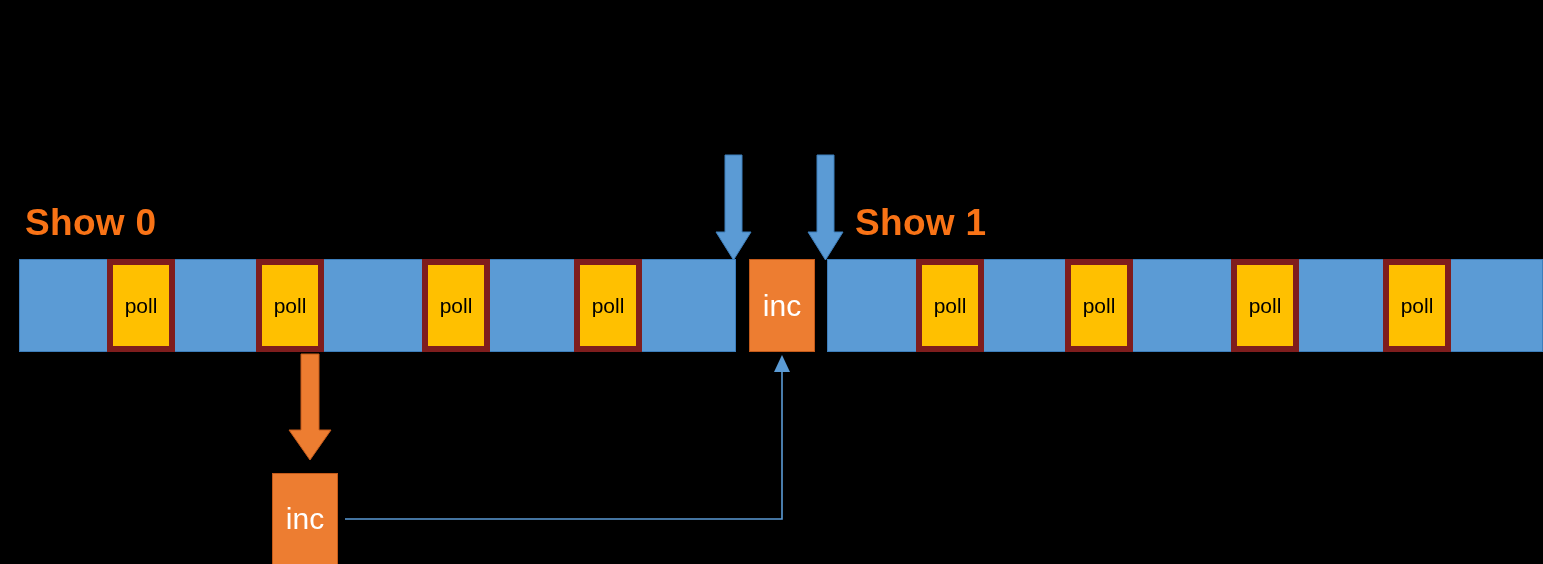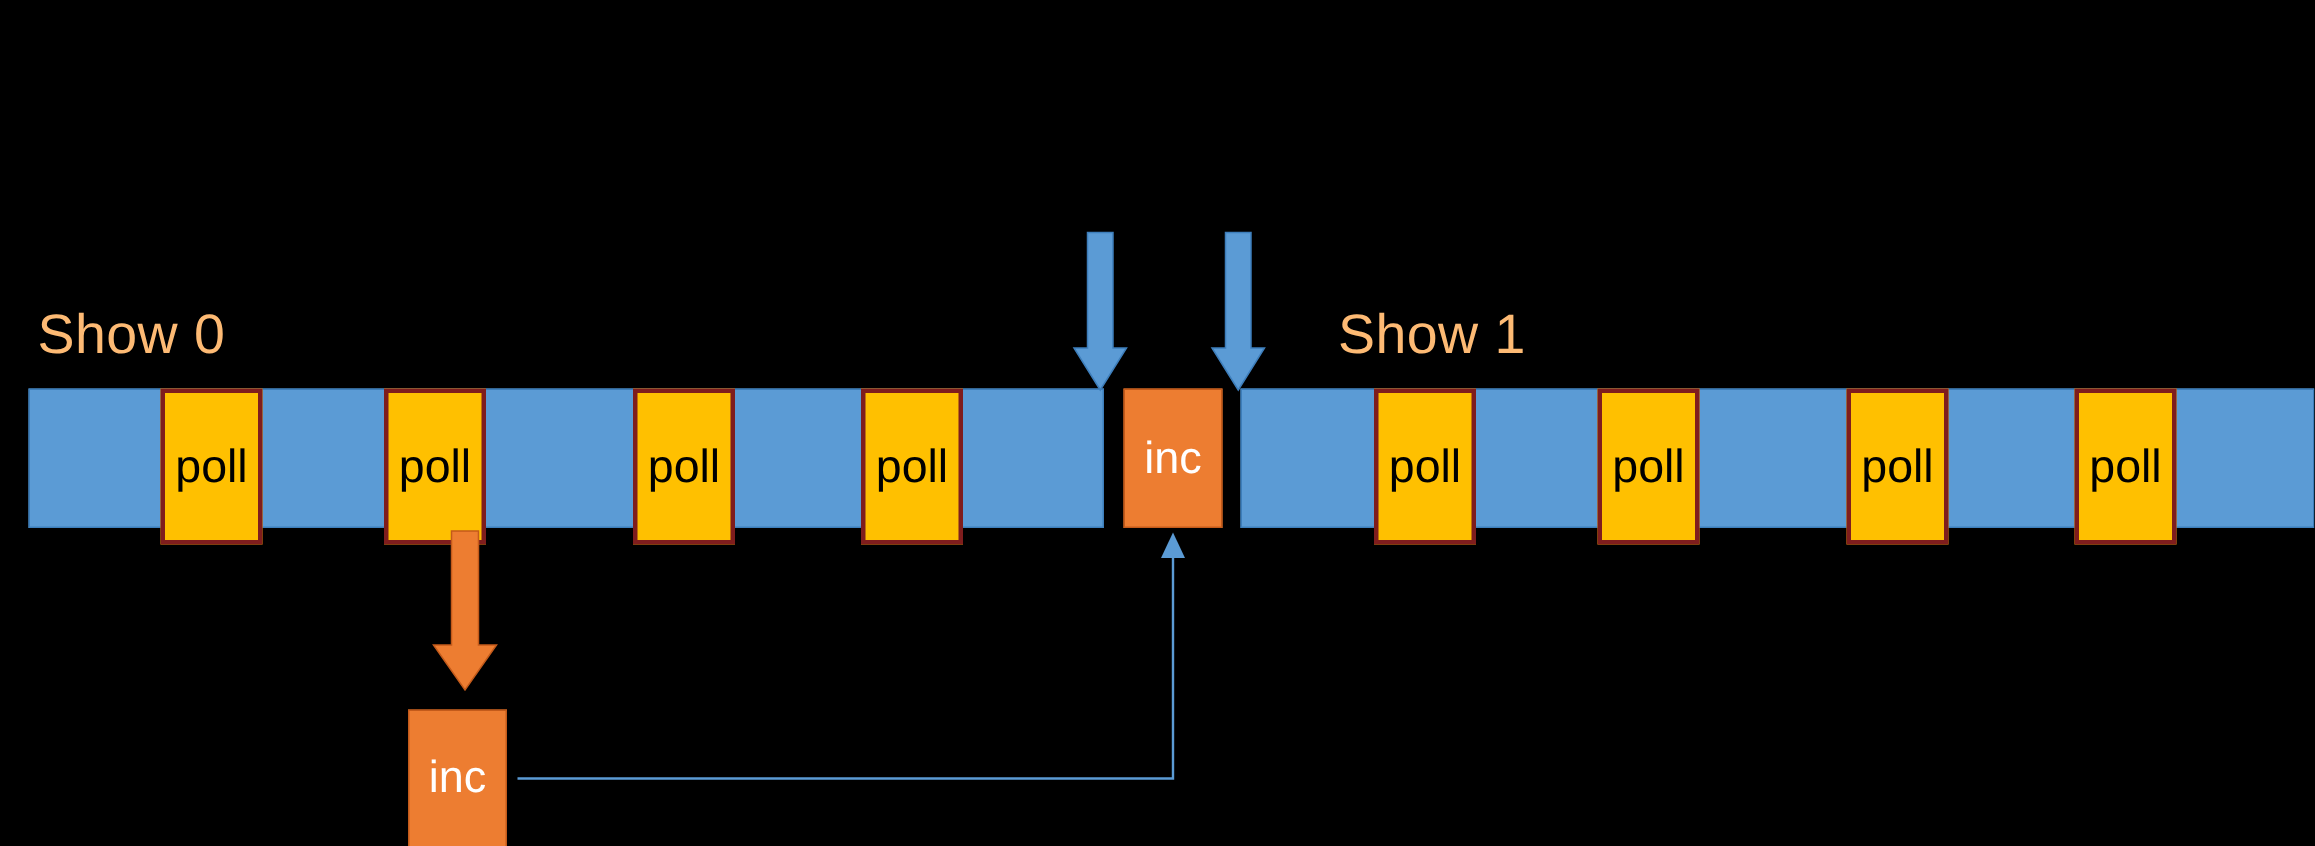--- a/index.html
+++ b/index.html
@@ -11,46 +11,46 @@
     position: relative;
     width: 1543px;
     height: 564px;
     background: #000000;
     overflow: hidden;
     font-family: "Liberation Sans", sans-serif;
   }
   .seg-label {
     position: absolute;
     font-family: "Liberation Sans", sans-serif;
-    font-weight: normal;
+    font-weight: bold;
     font-size: 37px;
     line-height: 40px;
     letter-spacing: 0.3px;
-    color: #fdba74;
+    color: #f97316;
     white-space: nowrap;
     text-align: right;
   }
   .track {
     position: absolute;
     top: 259px;
     height: 93px;
     background: #5B9BD5;
     border: 1px solid #3D7EBB;
     box-sizing: border-box;
   }
   .poll {
     position: absolute;
     top: 259px;
-    height: 104px;
+    height: 93px;
     background: #FFC000;
-    border: 3px solid #7f1d1d;
+    border: 6px solid #7f1d1d;
     box-sizing: border-box;
     color: #000000;
     font-family: "Liberation Sans", sans-serif;
-    font-size: 31px;
+    font-size: 21px;
     display: flex;
     align-items: center;
     justify-content: center;
   }
   .inc-box {
     position: absolute;
     background: #ED7D31;
     border: 1px solid #C35A1A;
     box-sizing: border-box;
     color: #FFFFFF;
@@ -87,21 +87,21 @@
 
   <div class="track" style="left:19px; width:717px;"></div>
 
   <div class="poll" style="left:107px; width:68px;">poll</div>
   <div class="poll" style="left:256px; width:68px;">poll</div>
   <div class="poll" style="left:422px; width:68px;">poll</div>
   <div class="poll" style="left:574px; width:68px;">poll</div>
 
   <div class="inc-box inc-top" style="left:749px; width:66px;">inc</div>
 
-  <div class="seg-label" style="left:892px; top:203px;">Show 1</div>
+  <div class="seg-label" style="left:855px; top:203px;">Show 1</div>
 
   <div class="track" style="left:827px; width:716px;"></div>
 
   <div class="poll" style="left:916px; width:68px;">poll</div>
   <div class="poll" style="left:1065px; width:68px;">poll</div>
   <div class="poll" style="left:1231px; width:68px;">poll</div>
   <div class="poll" style="left:1383px; width:68px;">poll</div>
 
   <div class="inc-box inc-bottom" style="left:272px; width:66px;">inc</div>
 

